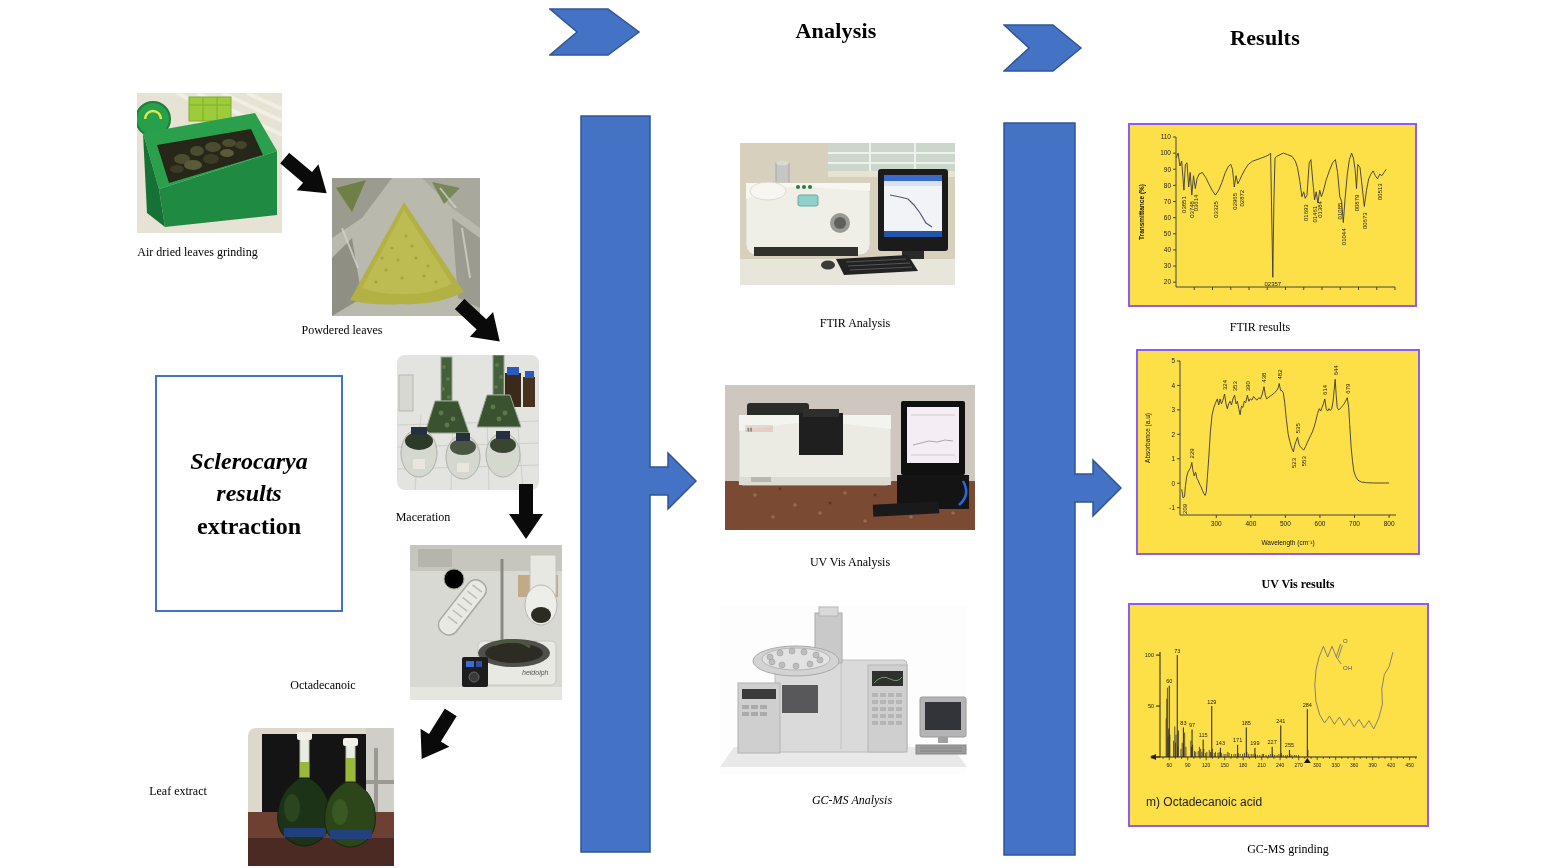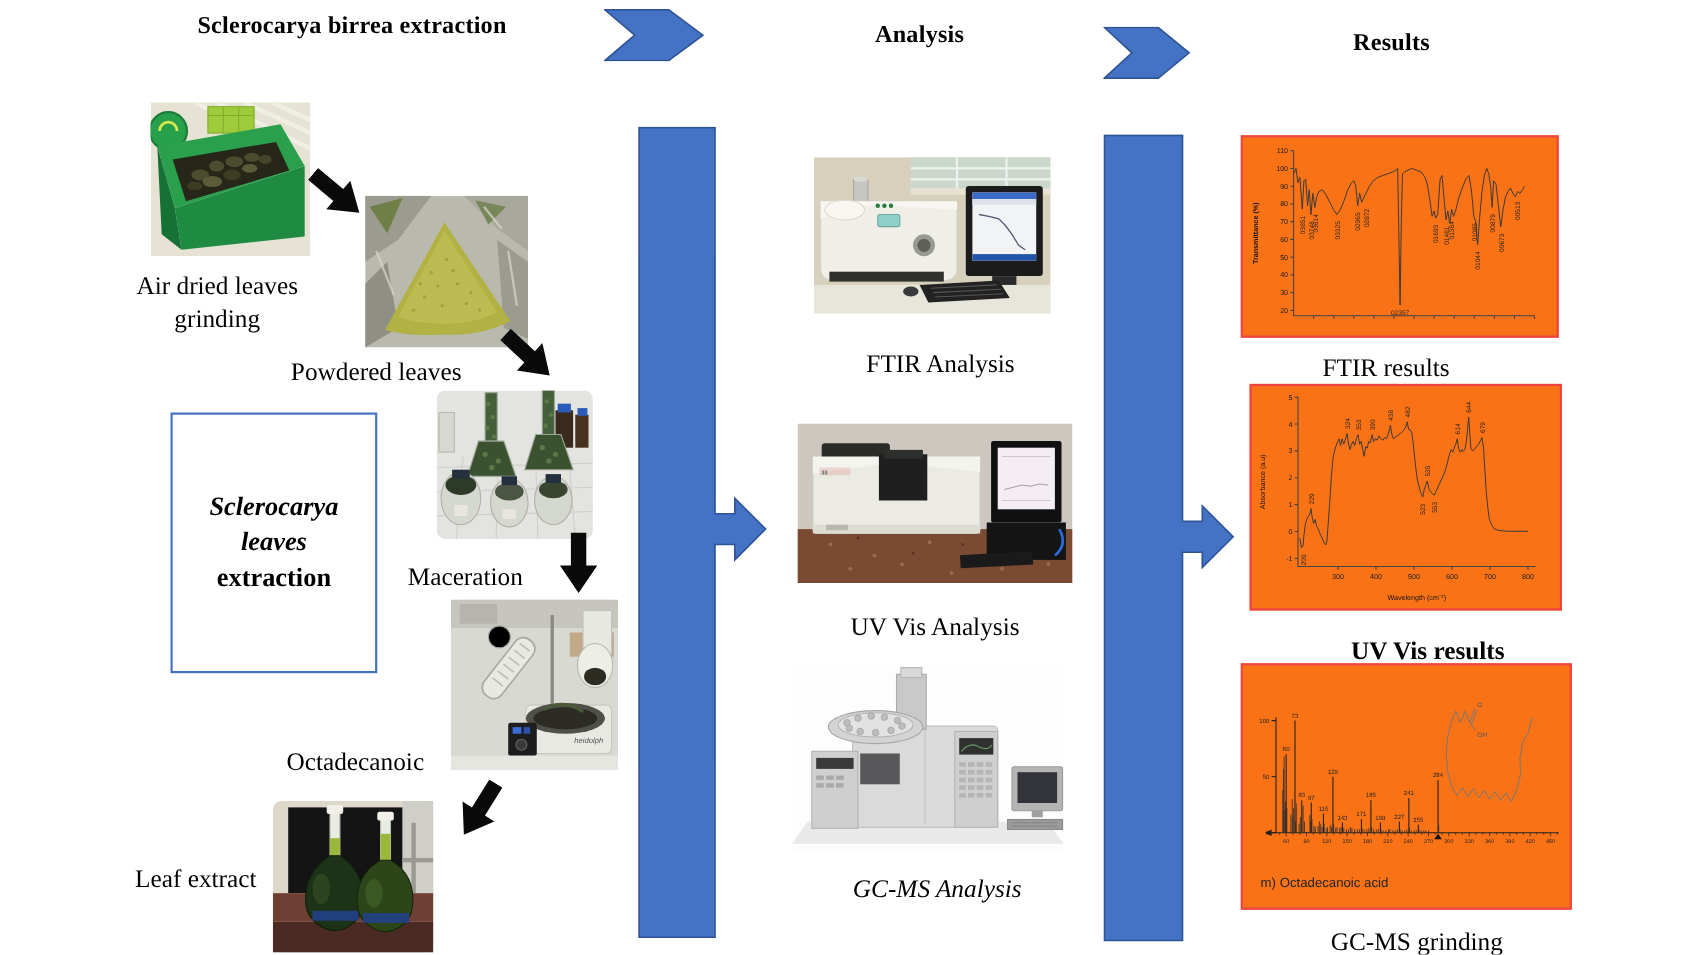--- a/index.html
+++ b/index.html
@@ -1,35 +1,34 @@
 <!DOCTYPE html>
 <html><head>
 <meta charset="utf-8">
 <style>
   html,body{margin:0;padding:0;background:#fff;}
   .canvas{position:relative;width:1544px;height:868px;background:#ffffff;overflow:hidden;
           font-family:"Liberation Serif",serif;color:#000;}
   .abs{position:absolute;}
   .hdr{position:absolute;font-weight:bold;font-size:22px;text-align:center;letter-spacing:.2px;}
-  .steplabel{position:absolute;font-size:23px;text-align:center;line-height:1.32;}
-  .result-box{position:absolute;border:2px solid #ef4444;background:#f97316;}
+  .steplabel{position:absolute;font-size:12px;text-align:center;line-height:1.32;}
+  .result-box{position:absolute;border:2px solid #8b5cf6;background:#fde047;}
   .photo{position:absolute;}
   .caption-sans{position:absolute;font-family:"Liberation Sans",sans-serif;font-size:12px;color:#222;}
   .extraction-box{position:absolute;border:2px solid #4472C4;background:#fff;
       display:flex;flex-direction:column;align-items:center;justify-content:center;text-align:center;}
   .extraction-box .it{font-style:italic;font-weight:bold;font-size:24px;line-height:1.35;width:150px;}
   .extraction-box .bd{font-weight:bold;font-size:24px;line-height:1.35;}
   svg{display:block;}
 </style>
 </head>
 <body>
 
 <div class="canvas">
 
-  <div class="hdr" style="left:140px;top:10px;width:360px;">Sclerocarya birrea extraction</div>
   <svg class="abs" style="left:549px;top:8px;" width="92" height="48">
     <polygon points="1,1 59,1 90,24 59,47 1,47 28,24" fill="#4472C4" stroke="#2F5597" stroke-width="1.5"></polygon>
   </svg>
   <div class="hdr" style="left:756px;top:18px;width:160px;">Analysis</div>
   <svg class="abs" style="left:1003px;top:24px;" width="80" height="48">
     <polygon points="1,1 50,1 78,24 50,47 1,47 26,24" fill="#4472C4" stroke="#2F5597" stroke-width="1.5"></polygon>
   </svg>
   <div class="hdr" style="left:1185px;top:25px;width:160px;">Results</div>
 
   <svg class="photo" style="left:137px;top:93px;" width="145" height="140" viewBox="0 0 145 140">
@@ -221,21 +220,21 @@
       <rect x="98" y="30" width="9" height="24" fill="#9ab83a"></rect>
       <rect x="95" y="10" width="15" height="8" rx="2" fill="#f2efe6"></rect>
       <path d="M98,54 C84,62 75,76 77,96 C79,113 96,119 102,119 C110,119 125,113 127,96 C129,76 121,62 107,54 Z" fill="#2c4619" stroke="#16260c"></path>
       <ellipse cx="92" cy="84" rx="8" ry="13" fill="#3f5c26" opacity="0.8"></ellipse>
       <rect x="82" y="102" width="42" height="9" fill="#22418f" opacity="0.85"></rect>
     </g>
   </svg>
   <div class="steplabel" style="left:122px;top:784px;width:112px;">Leaf extract</div>
 
   <div class="extraction-box" style="left:155px;top:375px;width:184px;height:233px;">
-    <span class="it">Sclerocarya leaves</span>
+    <span class="it">Sclerocarya results</span>
     <span class="bd">extraction</span>
   </div>
 
   <svg class="abs" style="left:580px;top:115px;" width="120" height="739">
     <path d="M1,1 H70 V352 H88 V338 L116,366 L88,394 V380 H70 V737 H1 Z" fill="#4472C4" stroke="#2F5597" stroke-width="1.5"></path>
   </svg>
   <svg class="abs" style="left:1003px;top:122px;" width="122" height="735">
     <path d="M1,1 H72 V352 H90 V338 L118,366 L90,394 V380 H72 V733 H1 Z" fill="#4472C4" stroke="#2F5597" stroke-width="1.5"></path>
   </svg>
 

